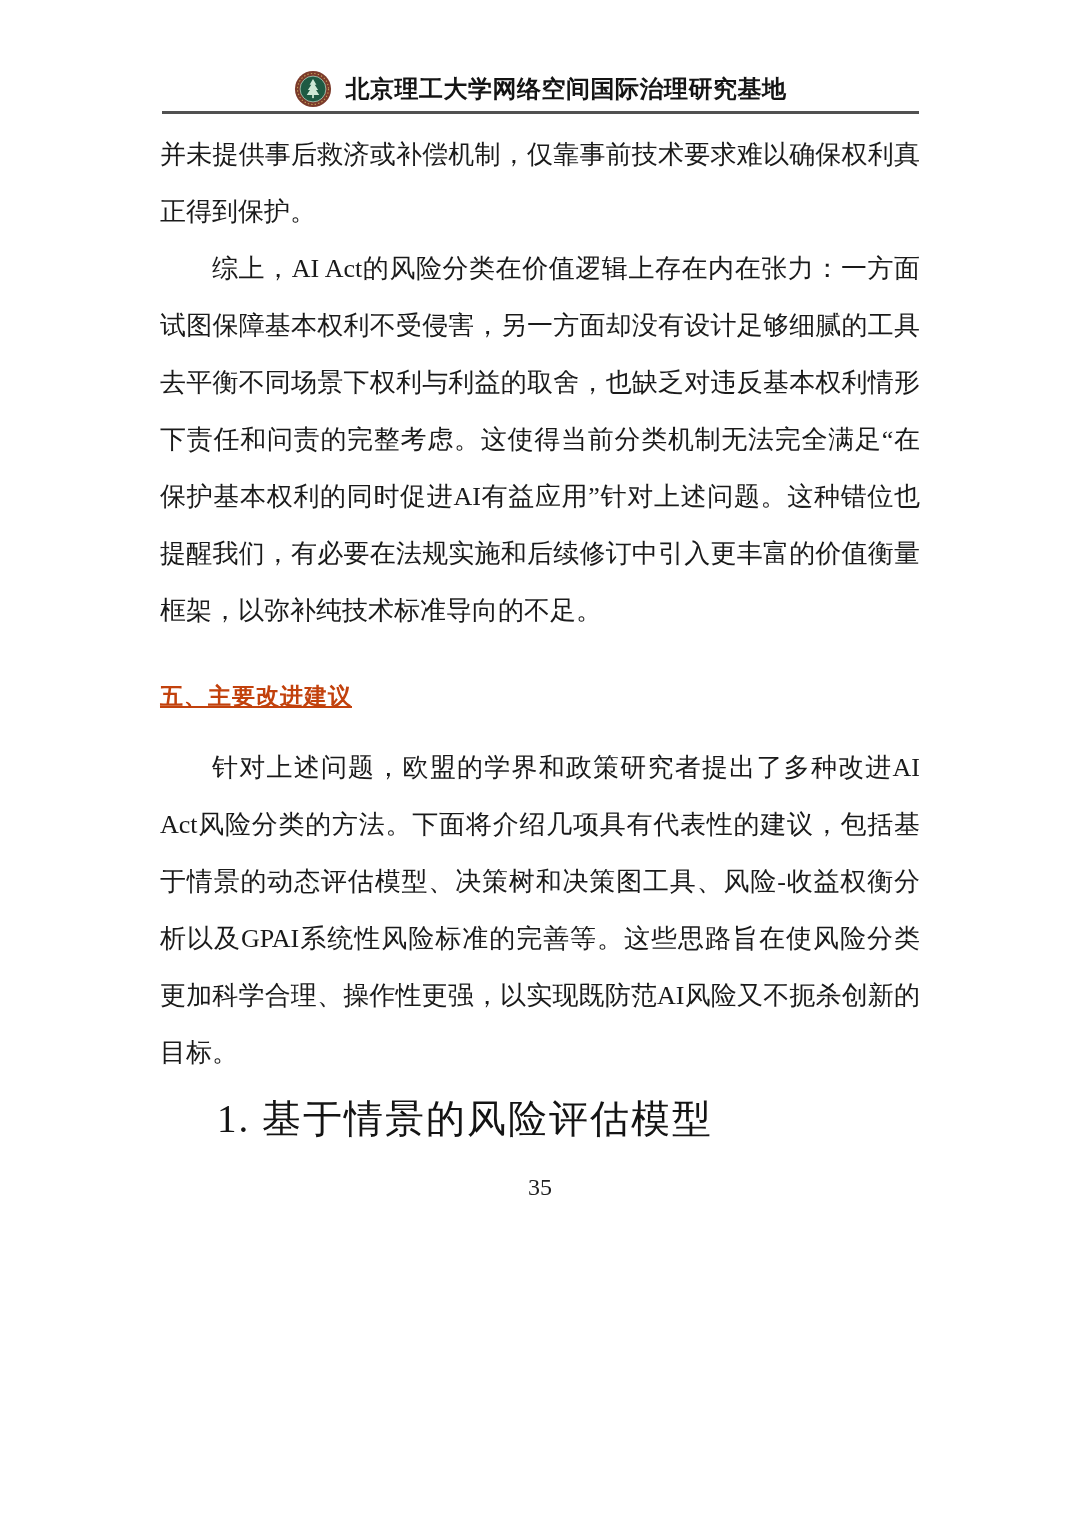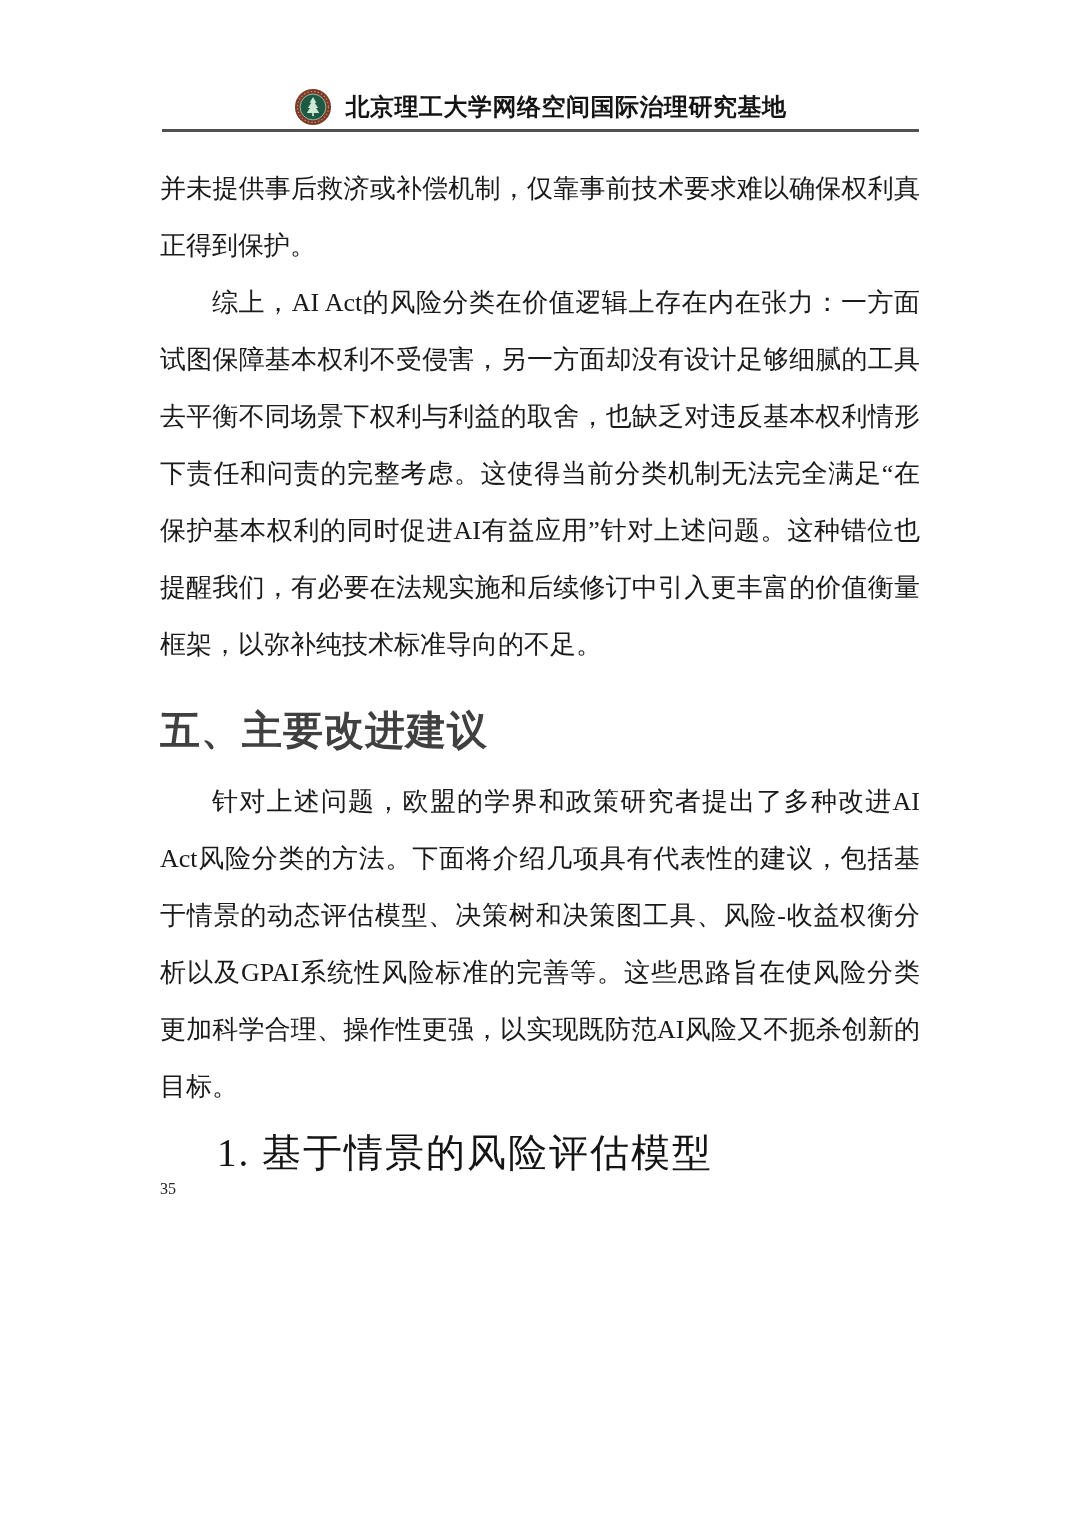--- a/index.html
+++ b/index.html
@@ -11,21 +11,21 @@
     position: relative;
     width: 1080px;
     height: 1527px;
     margin: 0 auto;
     background: #ffffff;
     overflow: hidden;
     color: #1a1a1a;
   }
   
   .header {
-    padding-top: 88px;
+    padding-top: 70px;
     display: flex;
     justify-content: center;
     align-items: center;
     gap: 14px;
     height: 38px;
   }
   .logo {
     width: 38px;
     height: 38px;
     flex: 0 0 auto;
@@ -40,56 +40,58 @@
   }
   .header-rule {
     width: 757px;
     height: 3px;
     background: #515151;
     margin: 3px auto 0 auto;
   }
   
   .content {
     margin: 0 160px;
-    padding-top: 28px;
+    padding-top: 12px;
   }
   .body-text {
     font-family: "Liberation Serif", "DejaVu Serif", serif;
     font-size: 26px;
     line-height: 57px;
     text-align: justify;
     margin: 0;
     color: #1a1a1a;
   }
   .indent { text-indent: 2em; }
   .section-heading {
     font-family: "Liberation Sans", "DejaVu Sans", sans-serif;
-    font-size: 40px;
+    font-size: 23px;
     font-weight: bold;
     line-height: 42px;
-    color: #404040;
+    color: #c2410c;
     margin: 36px 0 0 0;
     letter-spacing: 1px;
+    text-decoration: underline;
   }
   .subsection-heading {
     font-family: "Liberation Serif", "DejaVu Serif", serif;
     font-size: 39px;
     font-weight: normal;
     line-height: 42px;
     color: #141414;
     margin: 17px 0 0 57px;
     letter-spacing: 2px;
   }
   .p-intro { margin-top: 22px; }
   .p-sub   { margin-top: 18px; }
   
   .page-number {
-    text-align: left;
+    margin-top: 32px;
+    text-align: center;
     font-family: "Liberation Serif", "DejaVu Serif", serif;
-    font-size: 16px;
+    font-size: 24px;
     line-height: 30px;
     color: #222222;
   }
 </style>
 </head>
 <body>
 
 <div class="page">
 
   <div class="header">

